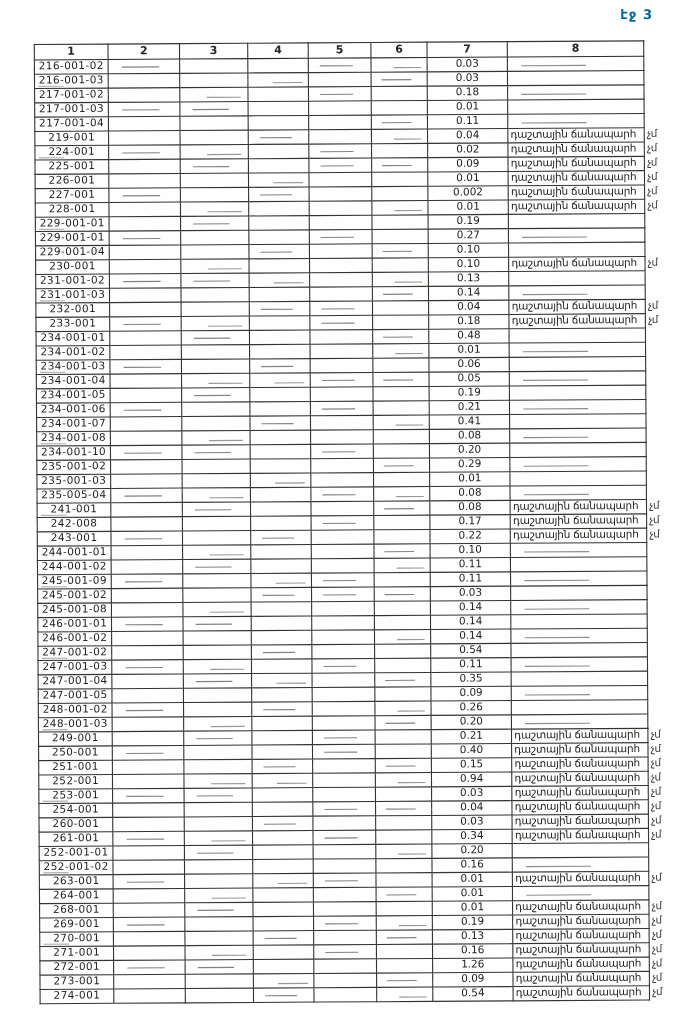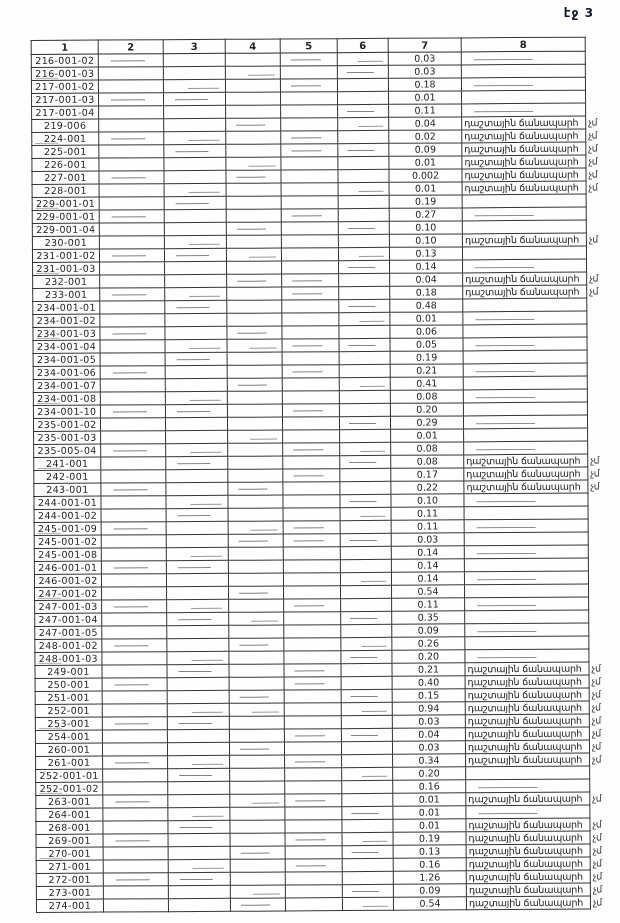--- a/index.html
+++ b/index.html
@@ -4,21 +4,21 @@
 <style>
   html,body{margin:0;padding:0;}
   body{
     width:620px;height:923px;background:#ffffff;
     font-family:"DejaVu Sans", sans-serif;color:#242424;
     overflow:hidden;
   }
   .sheet{position:relative;width:620px;height:923px;background:#fefefe;}
   .page-num{
     position:absolute;top:6px;right:26px;
-    font-size:12px;font-weight:bold;color:#0f172a;letter-spacing:1px;
+    font-size:12px;font-weight:bold;color:#0369a1;letter-spacing:1px;
   }
   table.grid{
     position:absolute;left:36px;top:40px;
     border-collapse:collapse;table-layout:fixed;
     transform:rotate(-0.35deg);transform-origin:left bottom;
   }
   table.grid th, table.grid td{
     border:1px solid #35342f;
     padding:0 2px;overflow:hidden;white-space:nowrap;
     position:relative;
@@ -138,21 +138,21 @@
           <td class="empty"></td>
           <td class="empty"></td>
           <td class="empty"></td>
           <td class="empty"></td>
           <td class="empty"></td>
           <td class="val">0.11</td>
           <td class="note"></td>
           <td class="mark"></td>
         </tr>
         <tr>
-          <td class="code">219-006</td>
+          <td class="code">219-001</td>
           <td class="empty"></td>
           <td class="empty"></td>
           <td class="empty"></td>
           <td class="empty"></td>
           <td class="empty"></td>
           <td class="val">0.04</td>
           <td class="note">դաշտային ճանապարհ</td>
           <td class="mark">չմ</td>
         </tr>
         <tr>
@@ -435,21 +435,21 @@
           <td class="empty"></td>
           <td class="empty"></td>
           <td class="empty"></td>
           <td class="empty"></td>
           <td class="empty"></td>
           <td class="val">0.08</td>
           <td class="note">դաշտային ճանապարհ</td>
           <td class="mark">չմ</td>
         </tr>
         <tr>
-          <td class="code">242-001</td>
+          <td class="code">242-008</td>
           <td class="empty"></td>
           <td class="empty"></td>
           <td class="empty"></td>
           <td class="empty"></td>
           <td class="empty"></td>
           <td class="val">0.17</td>
           <td class="note">դաշտային ճանապարհ</td>
           <td class="mark">չմ</td>
         </tr>
         <tr>

